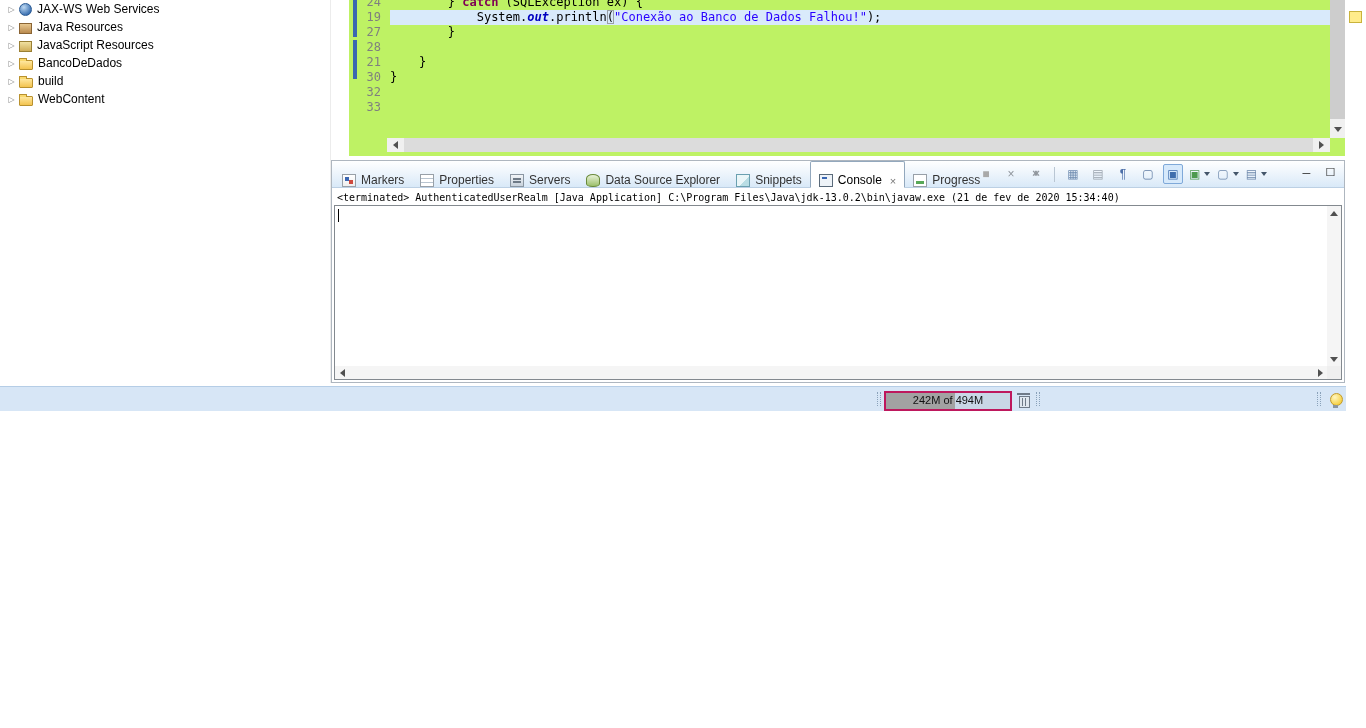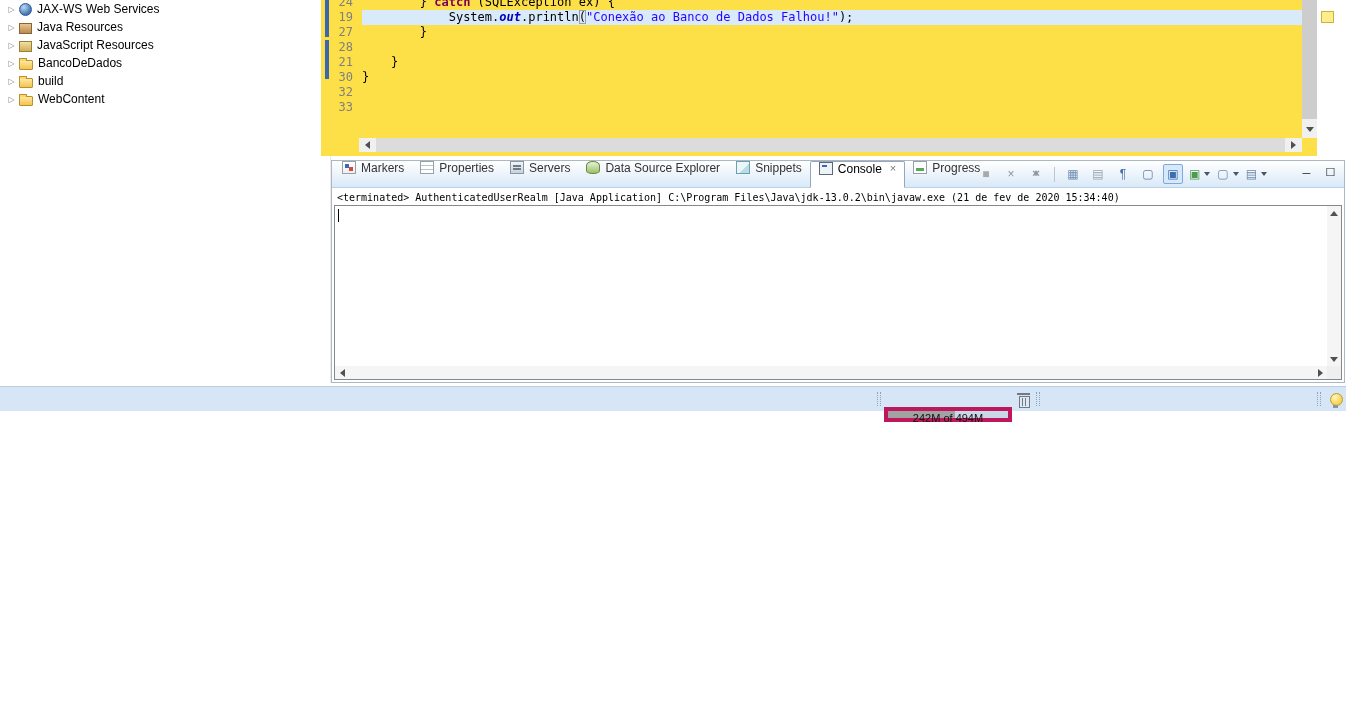--- a/index.html
+++ b/index.html
@@ -19,21 +19,21 @@
       background:radial-gradient(circle at 35% 30%,#bcd8f2,#3a6fb0 75%);}
   .ico-java-resources{width:13px;height:11px;margin-top:2px;background:linear-gradient(#e8c890,#b98a4e);border:1px solid #8a6434;}
   .ico-javascript-resources{width:13px;height:11px;margin-top:2px;background:linear-gradient(#f0e0a0,#cfae5a);border:1px solid #9a8034;}
   .ico-folder{width:14px;height:10px;margin-top:3px;border-radius:1px;
       background:linear-gradient(#ffe79e,#f3c34f);border:1px solid #b9912e;}
   .ico-folder::before{content:"";position:absolute;left:-1px;top:-3px;width:6px;height:2px;
       background:#f9d96e;border:1px solid #b9912e;border-bottom:none;border-radius:1px 1px 0 0;}
   .vdiv{position:absolute;left:330px;top:0;width:1px;height:383px;background:#ececec;}
 
   
-  .editor{position:absolute;left:321px;top:0;width:1015px;height:156px;background:#fde047;overflow:hidden;}
+  .editor{position:absolute;left:349px;top:0;width:1015px;height:156px;background:#bef264;overflow:hidden;}
   .diffseg{position:absolute;left:4px;width:4px;background:#3a68b0;}
   .rows-wrap{position:absolute;left:10px;top:-5px;width:971px;
       font-family:"DejaVu Sans Mono",monospace;font-size:12px;}
   .code-row{height:15px;line-height:15px;display:flex;}
   .lnum{width:22px;text-align:right;padding-right:9px;color:#7f7f7f;flex:none;}
   .lcode{flex:1;white-space:pre;}
   .code-row.current .lcode{background:#d9eafb;}
   .seg-plain{color:#000;}
   .seg-keyword{color:#7f0055;font-weight:bold;}
   .seg-string{color:#2a00ff;}
@@ -55,21 +55,21 @@
   .tri-left{width:0;height:0;border-top:4px solid transparent;border-bottom:4px solid transparent;border-right:5px solid #505050;}
   .tri-right{width:0;height:0;border-top:4px solid transparent;border-bottom:4px solid transparent;border-left:5px solid #505050;}
   .overview{position:absolute;left:996px;top:0;width:19px;height:156px;background:#fff;}
   .ov-marker{position:absolute;left:4px;top:11px;width:11px;height:10px;background:#ffec8b;border:1px solid #c9b33c;}
 
   
   .panel{position:absolute;left:331px;top:160px;width:1014px;height:223px;background:#fff;
          border:1px solid #aeb6bf;box-sizing:border-box;}
   .tabbar{position:relative;height:26px;background:linear-gradient(#ffffff,#d9e9f8);
           border-bottom:1px solid #bcd0e4;display:flex;align-items:stretch;padding-left:2px;}
-  .tab{display:flex;align-items:flex-start;gap:5px;padding:0 8px;font-size:12px;color:#333;cursor:default;}
+  .tab{display:flex;align-items:flex-end;gap:5px;padding:0 8px;font-size:12px;color:#333;cursor:default;}
   .tab.active{background:#fff;border:1px solid #93a8bd;border-bottom-color:#fff;margin-bottom:-1px;
           border-radius:2px 2px 0 0;color:#000;}
   .tabclose{font-size:11px;color:#777;margin-left:3px;}
   .tico{width:14px;height:13px;flex:none;position:relative;box-sizing:border-box;}
   .tico-markers{background:linear-gradient(#fff,#eee);border:1px solid #98a0a8;}
   .tico-markers::before{content:"";position:absolute;left:2px;top:2px;width:4px;height:4px;background:#3b67b3;}
   .tico-markers::after{content:"";position:absolute;right:2px;bottom:2px;width:4px;height:4px;background:#cf4a3e;}
   .tico-properties{border:1px solid #98a0a8;background:repeating-linear-gradient(#fff 0 3px,#b8c4d0 3px 4px);}
   .tico-servers{background:linear-gradient(#f2f5f8,#c8d2dc);border:1px solid #8a96a2;}
   .tico-servers::before{content:"";position:absolute;left:2px;top:3px;right:2px;height:2px;background:#6e7a86;}
@@ -102,21 +102,21 @@
   .cb-vsb .btn-up{left:0;top:0;width:14px;height:14px;background:#f5f5f5;}
   .cb-vsb .btn-down{left:0;bottom:0;width:14px;height:14px;background:#f5f5f5;}
   .cb-hsb{position:absolute;left:0;right:14px;bottom:0;height:13px;background:#f5f5f5;}
   .cb-hsb .btn-left{left:0;top:0;width:14px;height:13px;background:#f5f5f5;}
   .cb-hsb .btn-right{right:0;top:0;width:14px;height:13px;background:#f5f5f5;}
   .cb-corner{position:absolute;right:0;bottom:0;width:14px;height:13px;background:#efefef;}
 
   
   .statusbar{position:absolute;left:0;top:386px;width:1346px;height:25px;background:#d7e6f6;
              border-top:1px solid #b5cde6;box-sizing:border-box;}
-  .heap{position:absolute;left:884px;top:20px;width:128px;height:15px;border:4px solid #be185d;
+  .heap{position:absolute;left:884px;top:4px;width:128px;height:20px;border:2px solid #be185d;
         background:#c9d7e6;box-sizing:border-box;}
   .heap-fill{position:absolute;left:0;top:0;bottom:0;background:#a2a2a2;}
   .heap-text{position:absolute;left:0;top:0;right:0;bottom:0;text-align:center;font-size:11px;line-height:14px;color:#111;}
   .trash{position:absolute;left:1017px;top:5px;width:13px;height:15px;}
   .trash .lid{position:absolute;left:0;top:1px;width:13px;height:2px;background:#6e7a88;}
   .trash .tbody{position:absolute;left:2px;top:4px;width:9px;height:10px;border:1px solid #6e7a88;background:#dfe7ef;}
   .trash .tbody::before{content:"";position:absolute;left:2px;top:1px;bottom:1px;width:1px;
         background:#6e7a88;box-shadow:3px 0 0 #6e7a88;}
   .grip{position:absolute;top:5px;width:2px;height:14px;border-left:1px dotted #8aa2ba;border-right:1px dotted #8aa2ba;}
   .bulb{position:absolute;left:1330px;top:6px;width:11px;height:11px;border-radius:50%;

